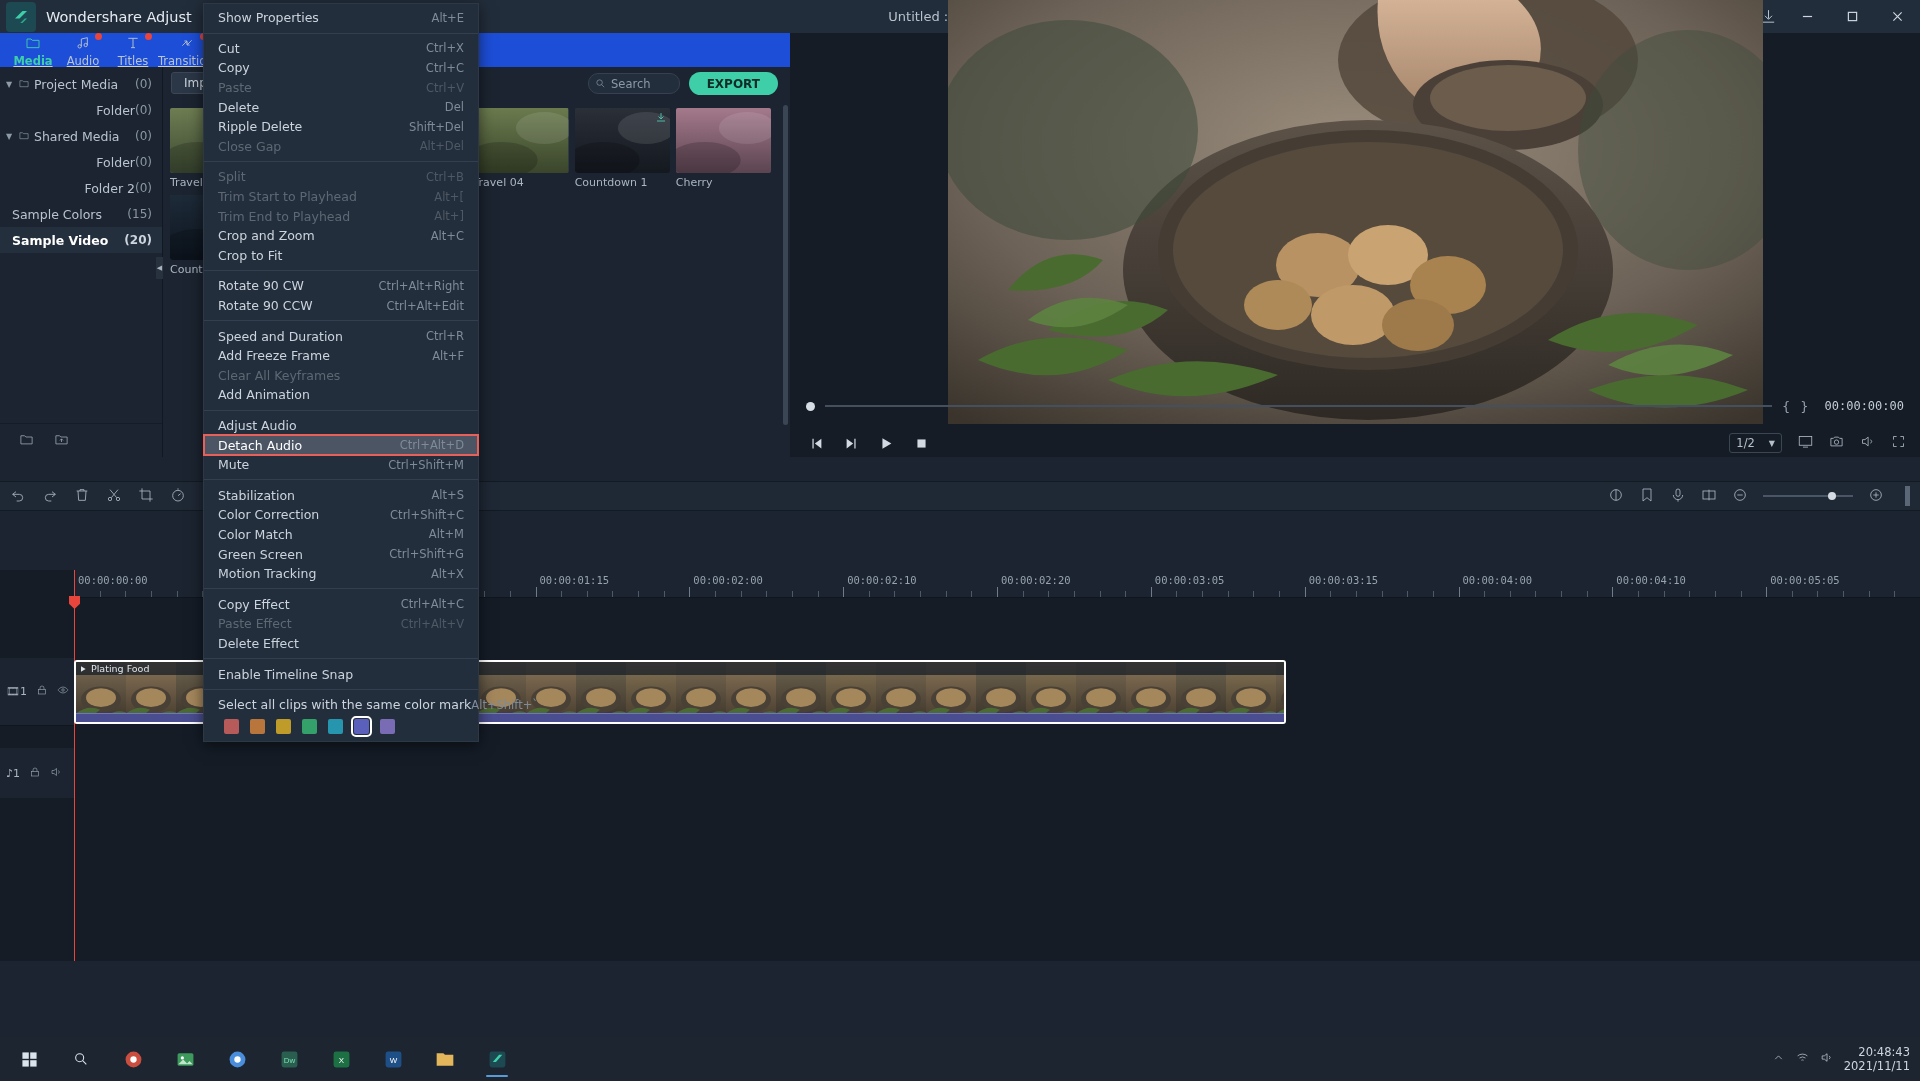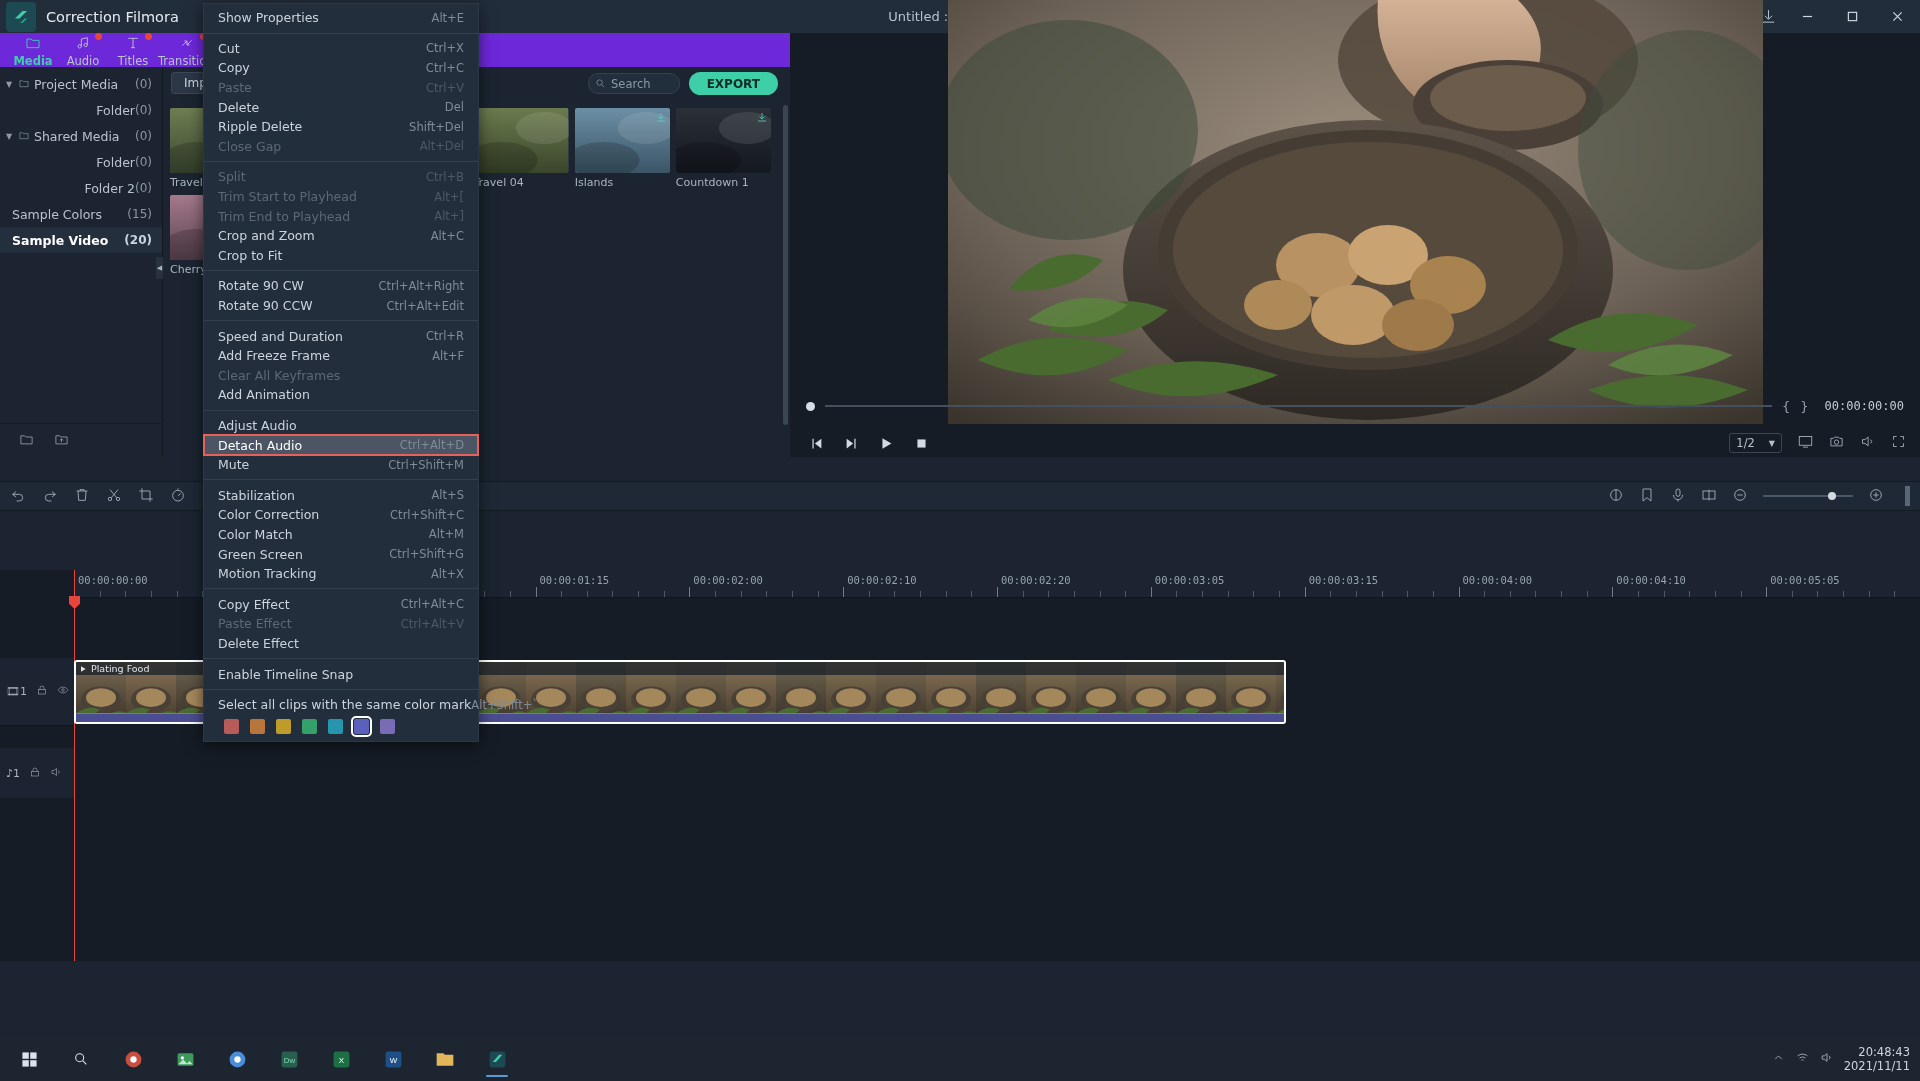--- a/index.html
+++ b/index.html
@@ -25,21 +25,21 @@
   .tb-right{ position:absolute; right:0; top:0; height:33px; display:flex;
     align-items:center; gap:0px; }
   .tb-ico{ width:34px; height:33px; display:flex; align-items:center;
     justify-content:center; cursor:pointer; }
   .tb-ico svg{ width:17px; height:17px; stroke:#b9c4d0; fill:none; stroke-width:1.4; }
   .wbtn{ width:45px; height:33px; display:flex; align-items:center; justify-content:center; }
   .wbtn svg{ width:11px; height:11px; stroke:#cdd6e0; stroke-width:1.3; fill:none; }
 
   
   .tabstrip{ position:absolute; left:0; top:33px; width:790px; height:34px;
-    background:#6d28d9; display:flex; align-items:flex-start; padding-left:8px; }
+    background:#1d4ed8; display:flex; align-items:flex-start; padding-left:8px;text-decoration:underline; }
   .tab{ width:50px; text-align:center; position:relative; cursor:pointer; padding-top:2px;}
   .tab .ic{ height:16px; display:flex; align-items:center; justify-content:center; }
   .tab .ic svg{ width:16px; height:16px; stroke:#b8c3cf; fill:none; stroke-width:1.4; }
   .tab .lb{ font-size:11.5px; color:#b8c3cf; margin-top:3px; }
   .tab.active .lb{ color:#3ecfa9; font-weight:bold; }
   .tab.active .ic svg{ stroke:#3ecfa9; }
   .tab.active:after{ content:""; position:absolute; left:10px; right:10px; bottom:-3px;
     height:2px; background:#3ecfa9; }
   .dot{ position:absolute; width:7px; height:7px; border-radius:50%;
     background:#e8453c; top:0px; right:6px; }
@@ -196,21 +196,21 @@
 
 <div class="app">
 
   <div class="titlebar">
     <div class="logo">
       <svg viewBox="0 0 24 24">
           <path d="M4 14 L14 4 L20 4 L10 14 Z" fill="#3ecfa9"></path>
           <path d="M11 20 L17 14 L20 14 L14 20 Z" fill="#2aa78a"></path>
         </svg>
     </div>
-    <div class="brand">Correction Filmora</div>
+    <div class="brand">Wondershare Adjust</div>
     <div class="menubar">
       <span>File</span>
       <span>Edit</span>
     </div>
     <div class="title-center">Untitled : 00:00:04:16</div>
     <div class="tb-right">
       <div class="tb-ico">
           <svg viewBox="0 0 24 24">
             <path d="M9 17h6M10 20h4M12 3a6 6 0 00-3 11v2h6v-2a6 6 0 00-3-11z"></path>
           </svg>
@@ -437,36 +437,20 @@
                 <linearGradient id="mg3" x1="0" y1="0" x2="0" y2="1">
                   <stop offset="0%" stop-color="#6b7b4e"></stop>
                   <stop offset="100%" stop-color="#3a452b"></stop>
                 </linearGradient>
               </defs>
               <rect width="100" height="65" fill="url(#mg3)"></rect>
               <ellipse cx="30" cy="52" rx="38" ry="18" fill="rgba(0,0,0,.18)"></ellipse>
               <ellipse cx="75" cy="20" rx="30" ry="16" fill="rgba(255,255,255,.10)"></ellipse>
             </svg></div>
           <div class="cap">Travel 04</div>
-        </div>
-        <div class="cell">
-          <div class="thumb"><svg viewBox="0 0 100 65" preserveAspectRatio="none" style="width:100%;height:100%">
-              <defs>
-                <linearGradient id="mg4" x1="0" y1="0" x2="0" y2="1">
-                  <stop offset="0%" stop-color="#6c8fa6"></stop>
-                  <stop offset="100%" stop-color="#3b5566"></stop>
-                </linearGradient>
-              </defs>
-              <rect width="100" height="65" fill="url(#mg4)"></rect>
-              <ellipse cx="30" cy="52" rx="38" ry="18" fill="rgba(0,0,0,.18)"></ellipse>
-              <ellipse cx="75" cy="20" rx="30" ry="16" fill="rgba(255,255,255,.10)"></ellipse>
-            </svg><span class="dl"><svg viewBox="0 0 24 24">
-                <path d="M12 4v11M7 11l5 5 5-5M4 20h16"></path>
-              </svg></span></div>
-          <div class="cap">Islands</div>
         </div>
         <div class="cell">
           <div class="thumb"><svg viewBox="0 0 100 65" preserveAspectRatio="none" style="width:100%;height:100%">
               <defs>
                 <linearGradient id="mg5" x1="0" y1="0" x2="0" y2="1">
                   <stop offset="0%" stop-color="#2a2f38"></stop>
                   <stop offset="100%" stop-color="#14181f"></stop>
                 </linearGradient>
               </defs>
               <rect width="100" height="65" fill="url(#mg5)"></rect>

